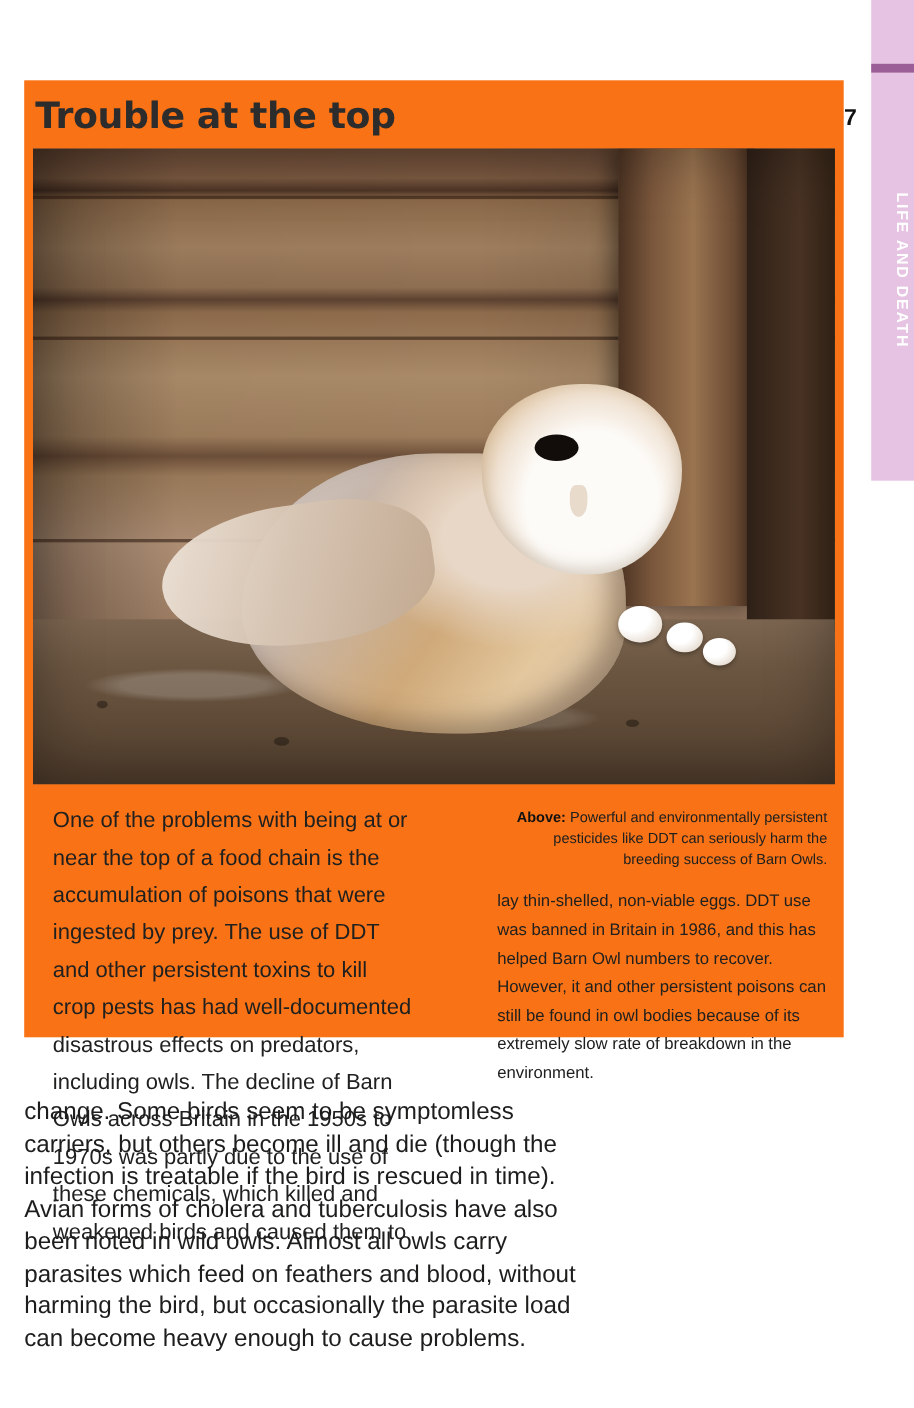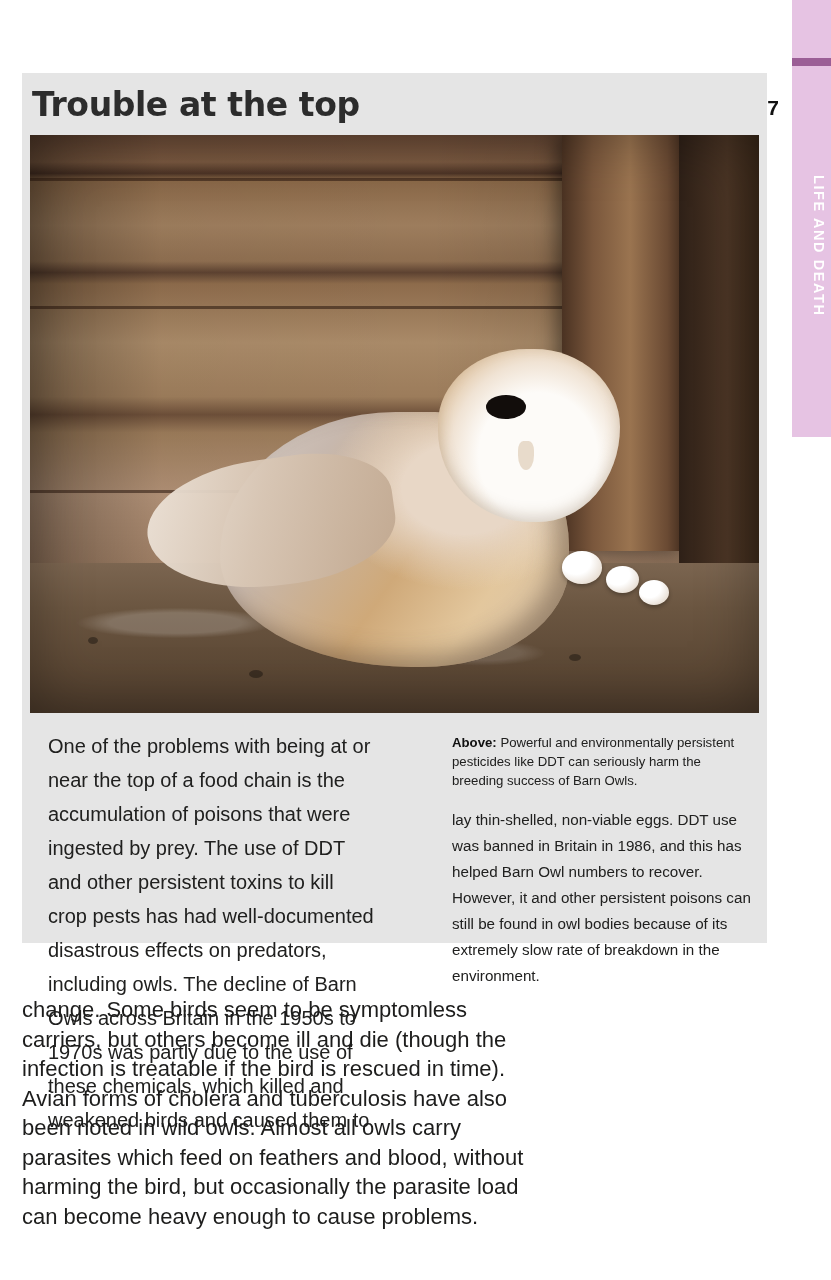--- a/index.html
+++ b/index.html
@@ -57,21 +57,21 @@
     color: #111111;
   }
 
   
   .feature-panel {
     position: absolute;
     left: 22px;
     top: 73px;
     width: 745px;
     height: 870px;
-    background: #e5e5e5;
+    background: #f97316;
   }
 
   .feature-title {
     position: absolute;
     left: 10px;
     top: 12px;
     font-size: 33px;
     font-weight: bold;
     letter-spacing: -0.4px;
     color: #2c2c2c;
@@ -218,20 +218,21 @@
     position: absolute;
     left: 430px;
     top: 660px;
     width: 320px;
   }
   .above-caption {
     font-size: 13.2px;
     line-height: 19px;
     color: #20201f;
     width: 300px;
+    text-align: right;
   }
   .above-label {
     font-weight: bold;
     color: #111;
   }
   .panel-col-right-body {
     margin-top: 17px;
     font-size: 15.2px;
     line-height: 26px;
     color: #20201f;

